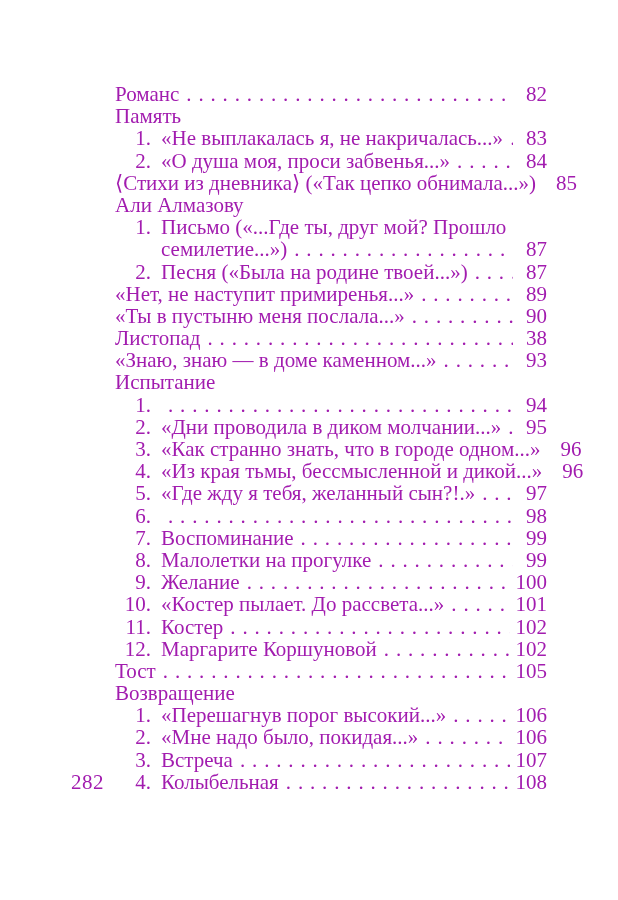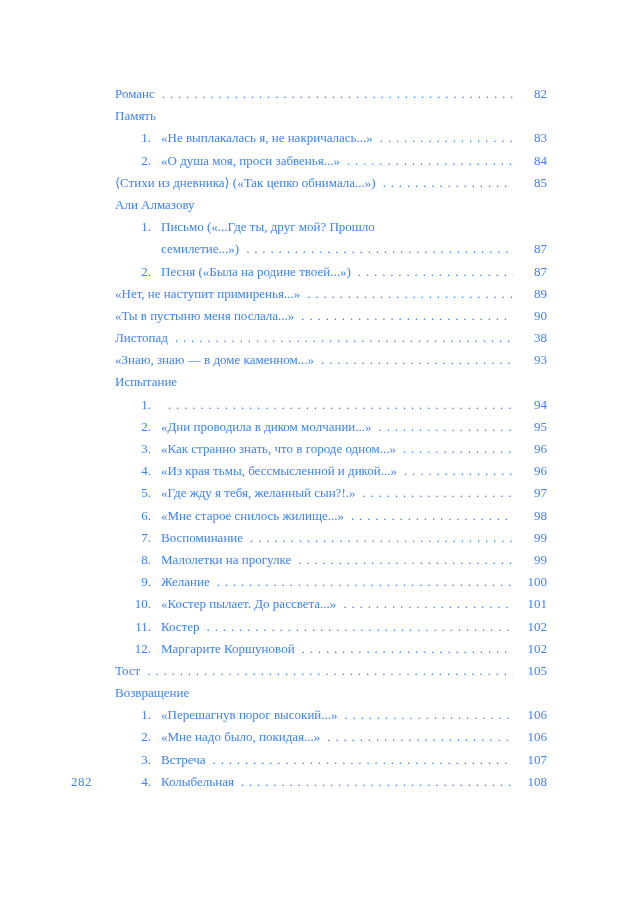--- a/index.html
+++ b/index.html
@@ -9,22 +9,22 @@
     height: 900px;
     background: #ffffff;
     overflow: hidden;
   }
   .book-page {
     position: relative;
     width: 618px;
     height: 900px;
     background: #ffffff;
     font-family: "Liberation Serif", "DejaVu Serif", serif;
-    color: #3b82f6;
-    font-size: 13px;
+    color: #a21caf;
+    font-size: 21px;
   }
   .toc {
     position: absolute;
     left: 115px;
     top: 83px;
     width: 432px;
   }
   .row {
     display: flex;
     align-items: baseline;
@@ -165,21 +165,20 @@
         <span class="page-num">96</span>
       </div>
       <div class="row entry">
         <span class="num">5.</span>
         <span class="title">«Где жду я тебя, желанный сын?!.»</span>
         <span class="leader"></span>
         <span class="page-num">97</span>
       </div>
       <div class="row entry">
         <span class="num">6.</span>
-        <span class="title">«Мне старое снилось жилище...»</span>
         <span class="leader"></span>
         <span class="page-num">98</span>
       </div>
       <div class="row entry">
         <span class="num">7.</span>
         <span class="title">Воспоминание</span>
         <span class="leader"></span>
         <span class="page-num">99</span>
       </div>
       <div class="row entry">

